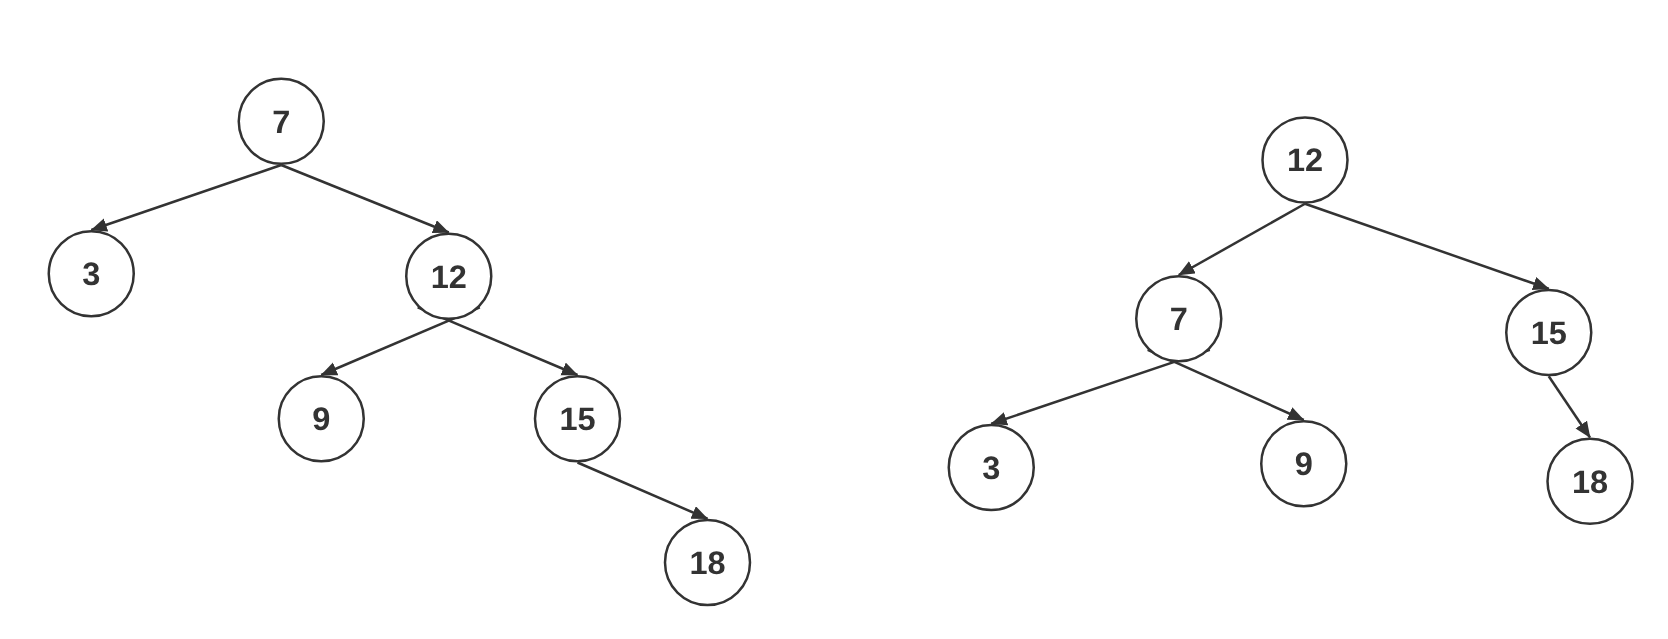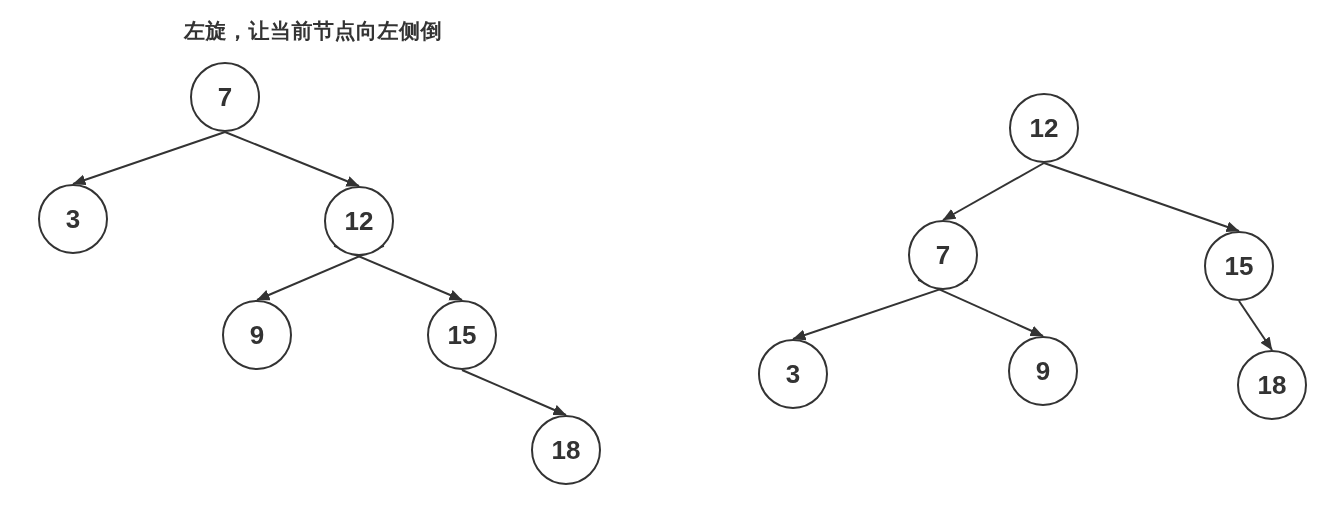--- a/index.html
+++ b/index.html
@@ -46,21 +46,20 @@
     font-size: 26px;
     font-weight: bold;
     z-index: 2;
     user-select: none;
   }
 </style>
 </head>
 <body>
 
 <div class="canvas" style="background: rgb(255, 255, 255); color: rgb(51, 51, 51);">
-  <div class="diagram-title">左旋，让当前节点向左侧倒</div>
 
   <svg class="edges-layer" xmlns="http://www.w3.org/2000/svg" viewBox="0 0 1334 511">
     <defs>
       <marker id="arrowhead" markerUnits="userSpaceOnUse" markerWidth="15" markerHeight="13" refX="12.5" refY="5.5" orient="auto">
         <path id="arrowhead-path" d="M0,0 L13,5.5 L0,11 Z" fill="#333333"></path>
       </marker>
     </defs>
   <g>
         <line x1="225" y1="132" x2="73" y2="184" stroke="#333333" stroke-width="2" marker-end="url(#arrowhead)"></line>
         <line x1="225" y1="132" x2="359" y2="186" stroke="#333333" stroke-width="2" marker-end="url(#arrowhead)"></line>

